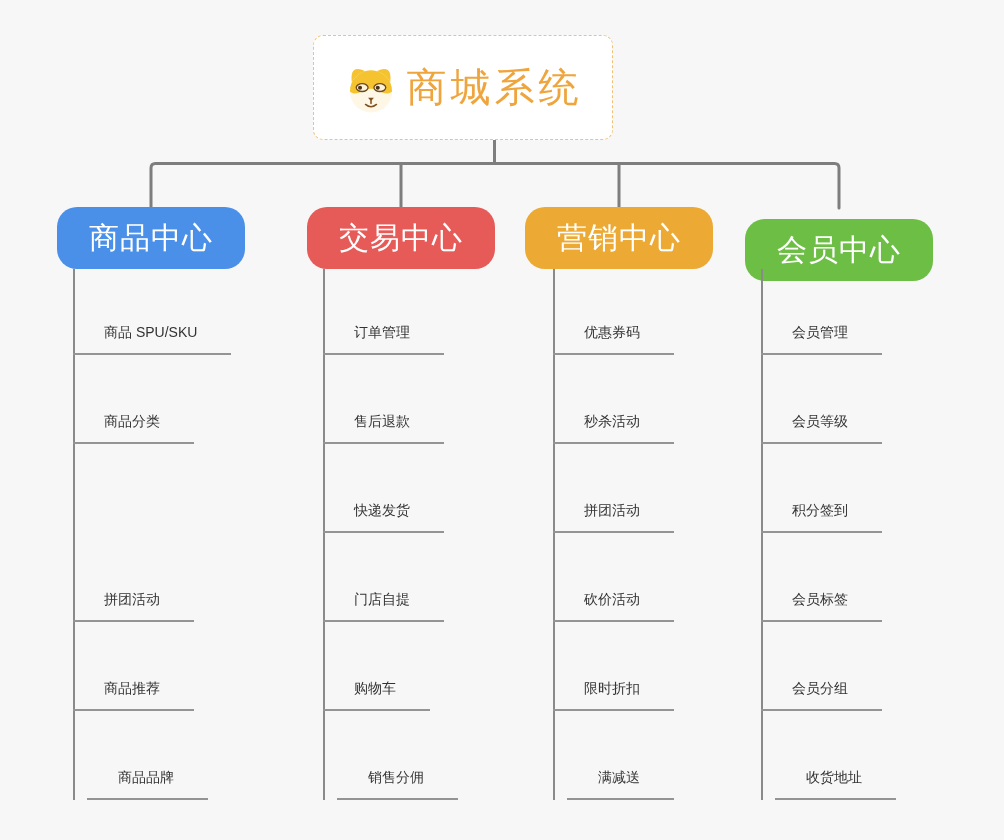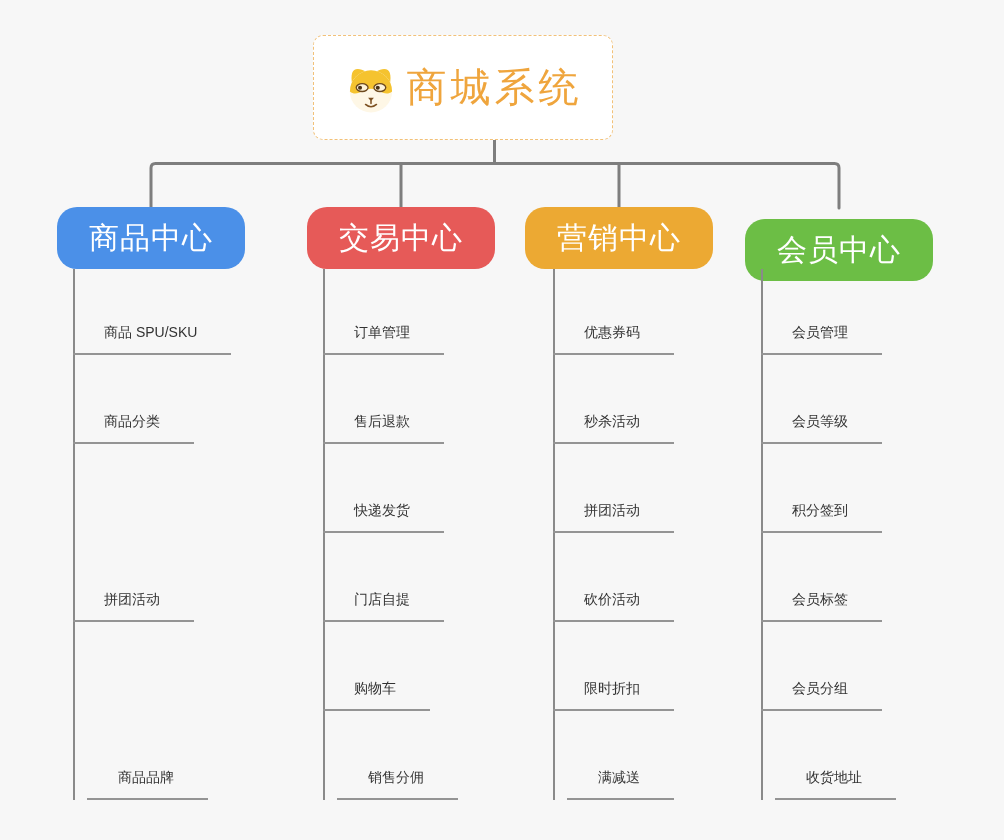--- a/index.html
+++ b/index.html
@@ -104,20 +104,21 @@
   <div class="branch b0" style="background: rgb(75, 144, 232);">商品中心</div>
   <div class="branch b1" style="background: rgb(230, 90, 88);">交易中心</div>
   <div class="branch b2" style="background: rgb(236, 169, 51);">营销中心</div>
   <div class="branch b3" style="background: rgb(108, 190, 69); margin-top: 12px;">会员中心</div>
 
   <div class="col c0">
     <i class="vline"></i>
     <div class="leaf l0">商品 SPU/SKU</div>
     <div class="leaf l1">商品分类</div>
     <div class="leaf l3">拼团活动</div>
+    <div class="leaf l4">商品推荐</div>
     <div class="leaf l5">商品品牌</div>
   </div>
 
   <div class="col c1">
     <i class="vline"></i>
     <div class="leaf l0">订单管理</div>
     <div class="leaf l1">售后退款</div>
     <div class="leaf l2">快递发货</div>
     <div class="leaf l3">门店自提</div>
     <div class="leaf l4">购物车</div>

